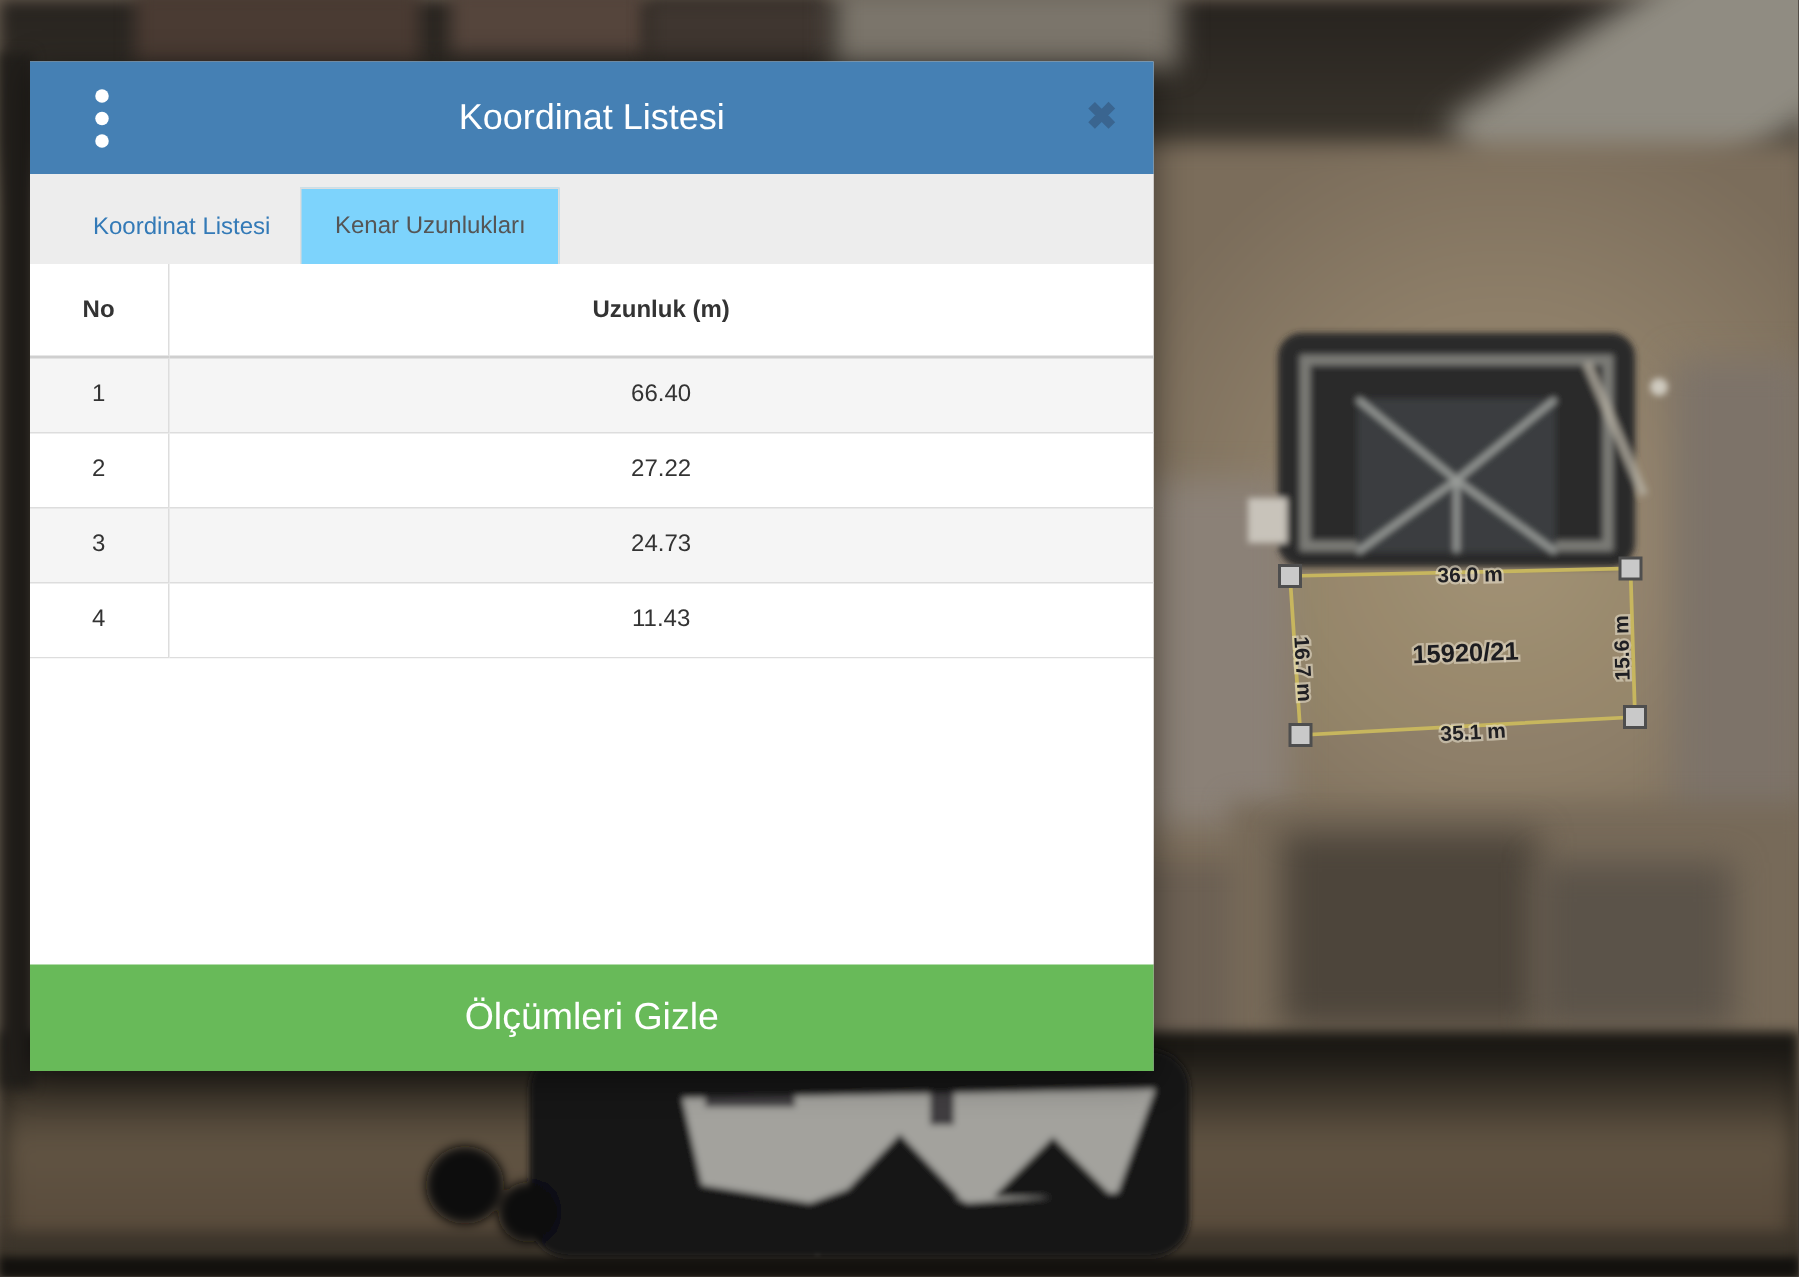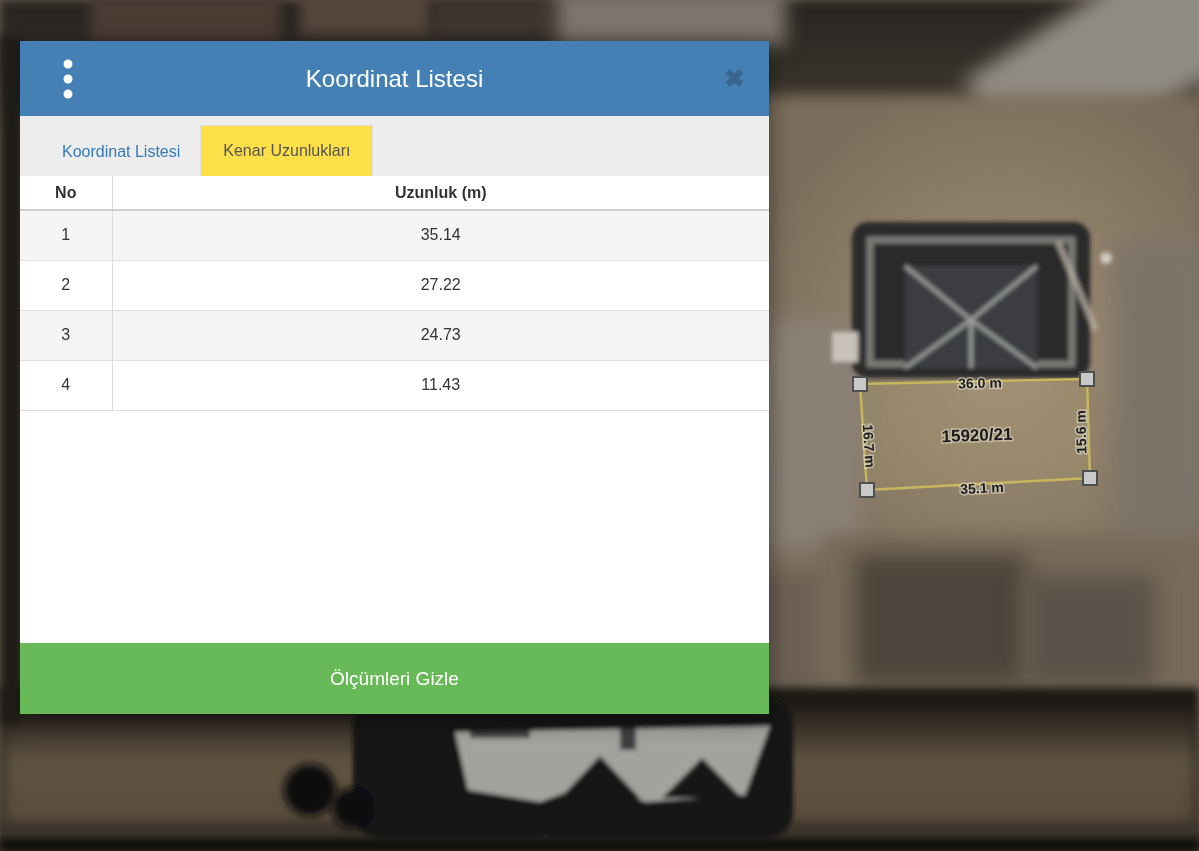--- a/index.html
+++ b/index.html
@@ -39,35 +39,35 @@
   .modal-header{position:relative;height:75px;flex:0 0 75px;background:#4580b4;}
   .dialog-title{position:absolute;left:0;right:0;top:0;height:75px;line-height:75px;text-align:center;
                 color:#fff;font-size:24px;font-weight:500;}
   .kebab{position:absolute;left:48px;top:50%;transform:translate(-50%,-50%);display:flex;flex-direction:column;gap:6px;cursor:pointer;padding:6px;}
   .kebab i{width:9px;height:9px;border-radius:50%;background:#fff;display:block;}
   .close-x{position:absolute;right:18px;top:0;height:75px;line-height:75px;padding:0 6px;
            color:#3a6590;font-size:25px;font-weight:bold;cursor:pointer;}
 
   .tab-bar{height:60px;flex:0 0 60px;background:#ededed;display:flex;align-items:flex-end;padding-left:22px;}
   .tab{padding:15px 20px;font-size:16px;color:#337ab7;cursor:pointer;white-space:nowrap;}
-  .tab.active{background:#fde047;color:#555;border:1px solid #ddd;border-bottom:none;padding:16px 22px;cursor:default;}
+  .tab.active{background:#7dd3fc;color:#555;border:1px solid #ddd;border-bottom:none;padding:16px 22px;cursor:default;}
 
   table.lengths{width:100%;border-collapse:collapse;flex:0 0 auto;}
-  table.lengths th{height:34px;font-size:16px;font-weight:bold;color:#333;text-align:center;
+  table.lengths th{height:62px;font-size:16px;font-weight:bold;color:#333;text-align:center;
                    border-bottom:2px solid #cfcfcf;background:#fff;}
   table.lengths th:first-child,table.lengths td:first-child{width:92px;border-right:1px solid #ddd;}
   table.lengths td{height:50px;font-size:16px;color:#333;text-align:center;border-top:1px solid #ddd;}
   table.lengths tbody tr:nth-child(odd){background:#f5f5f5;}
   table.lengths tbody tr:nth-child(even){background:#fff;}
   table.lengths tbody tr:last-child{border-bottom:1px solid #ddd;}
   .table-bottom{border-bottom:1px solid #ddd;}
 
   .modal-spacer{flex:1 1 auto;background:#fff;}
   .hide-btn{flex:0 0 71px;height:71px;width:100%;border:none;background:#68ba59;color:#fff;
-            font-size:19px;cursor:pointer;}
+            font-size:25px;cursor:pointer;}
 </style>
 </head>
 <body>
 
 <div class="stage">
 
   <div class="patch p-topdark"></div>
   <div class="patch p-roof1"></div>
   <div class="patch p-roof2"></div>
   <div class="patch p-roof3"></div>
@@ -151,21 +151,21 @@
     <table class="lengths">
       <thead>
         <tr>
           <th>No</th>
           <th>Uzunluk (m)</th>
         </tr>
       </thead>
       <tbody>
         <tr>
           <td>1</td>
-          <td>35.14</td>
+          <td>66.40</td>
         </tr>
         <tr>
           <td>2</td>
           <td>27.22</td>
         </tr>
         <tr>
           <td>3</td>
           <td>24.73</td>
         </tr>
         <tr class="table-bottom">

